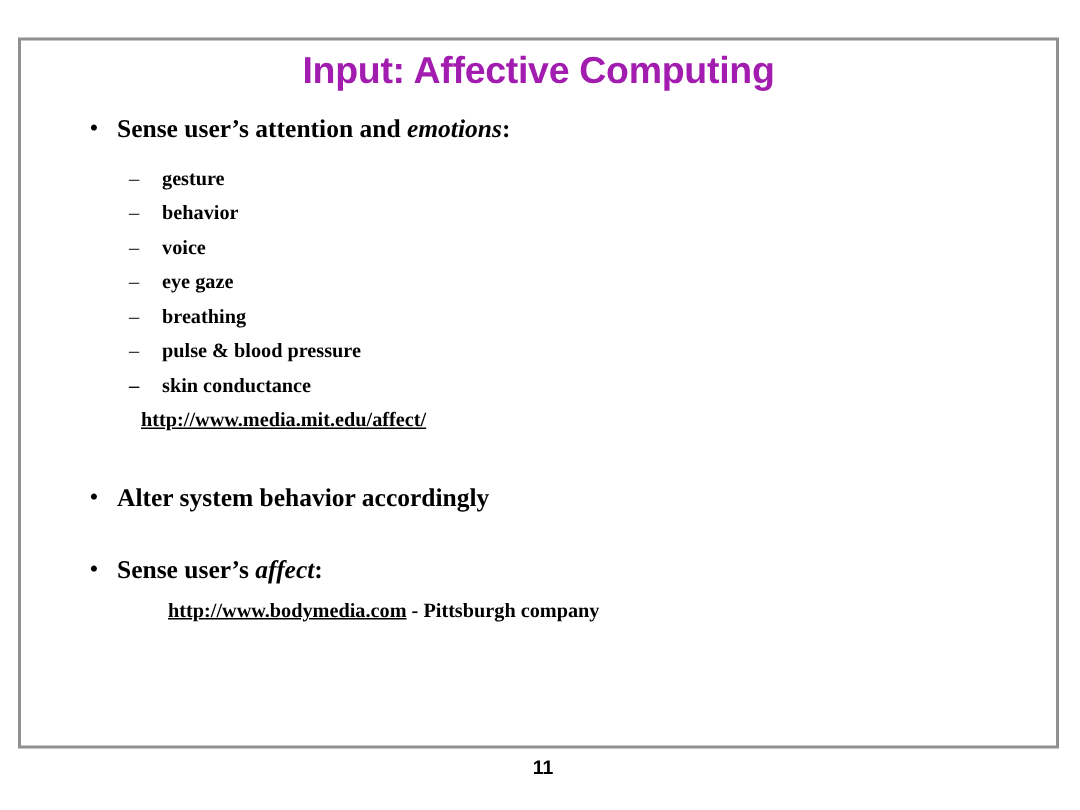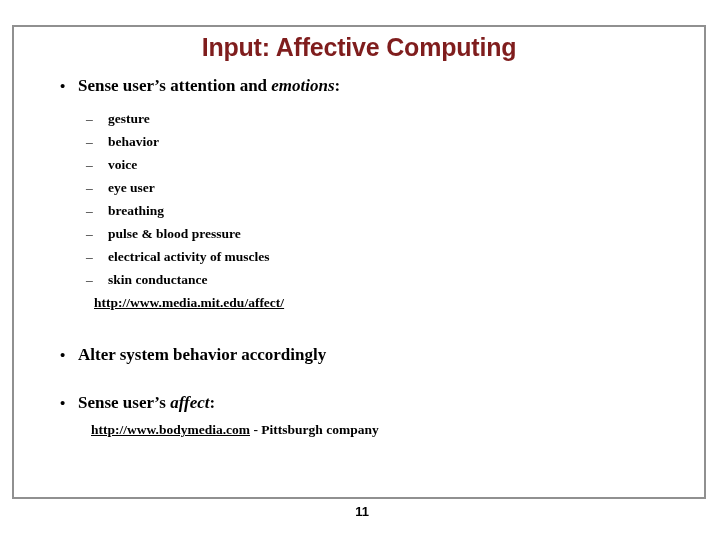--- a/index.html
+++ b/index.html
@@ -29,21 +29,21 @@
   #slide-title {
     position: absolute;
     left: 0;
     right: 0;
     top: 5px;
     text-align: center;
     font-family: "Liberation Sans", "DejaVu Sans", sans-serif;
     font-weight: bold;
     font-size: 25px;
     line-height: 30px;
-    color: #7f1d1d;
+    color: #a21caf;
     letter-spacing: -0.2px;
   }
 
   #body-content {
     position: absolute;
     left: 0;
     top: 48px;
     right: 0;
   }
 
@@ -84,21 +84,21 @@
 
   .link-line-l2 {
     padding-left: 80px;
     font-family: "Liberation Serif", "DejaVu Serif", serif;
     font-weight: bold;
     font-size: 13.5px;
     line-height: 23px;
     color: #000000;
   }
   .link-line-l3 {
-    padding-left: 77px;
+    padding-left: 98px;
     font-family: "Liberation Serif", "DejaVu Serif", serif;
     font-weight: bold;
     font-size: 13.5px;
     line-height: 23px;
     color: #000000;
   }
 
   a.slide-link {
     color: #000000;
     text-decoration: underline;
@@ -155,33 +155,32 @@
     <div class="bullet-l2">
       <span class="marker">–</span>
       <span>behavior</span>
     </div>
     <div class="bullet-l2">
       <span class="marker">–</span>
       <span>voice</span>
     </div>
     <div class="bullet-l2">
       <span class="marker">–</span>
-      <span>eye user</span>
+      <span>eye gaze</span>
     </div>
     <div class="bullet-l2">
       <span class="marker">–</span>
       <span>breathing</span>
     </div>
     <div class="bullet-l2">
       <span class="marker">–</span>
       <span>pulse &amp; blood pressure</span>
     </div>
     <div class="bullet-l2">
       <span class="marker">–</span>
-      <span>electrical activity of muscles</span>
     </div>
     <div class="bullet-l2">
       <span class="marker">–</span>
       <span>skin conductance</span>
     </div>
 
     <div class="link-line-l2">
       <a class="slide-link" href="#">http://www.media.mit.edu/affect/</a>
     </div>
 

